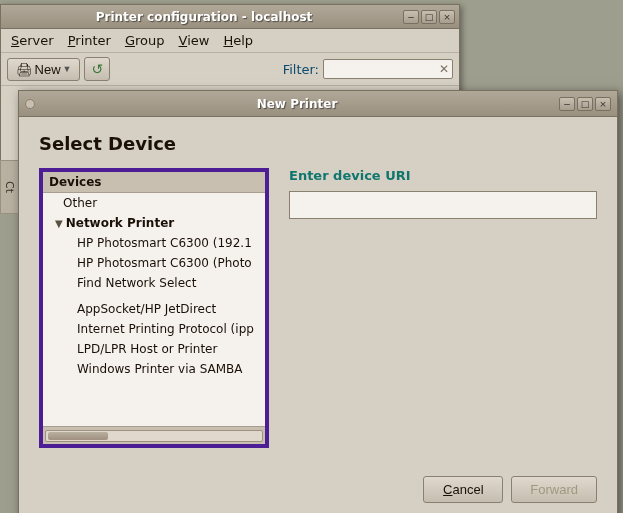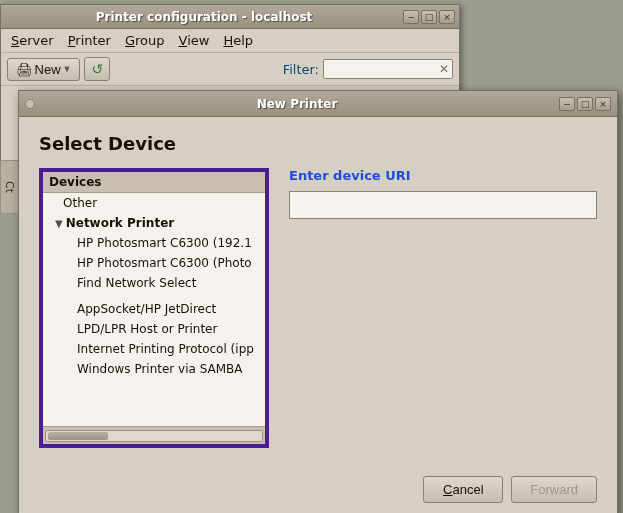--- a/index.html
+++ b/index.html
@@ -284,21 +284,21 @@
       border-radius: 2px;
     }
 
     
     .uri-panel {
       flex: 1;
     }
     .uri-label {
       font-size: 13px;
       font-weight: bold;
-      color: #1d4ed8;
+      color: #0f766e;
       margin-bottom: 8px;
     }
     .uri-input {
       width: 100%;
       border: 1px solid #8a8070;
       background: #f5f2ee;
       padding: 4px 6px;
       font-size: 12px;
       height: 28px;
     }
@@ -391,22 +391,22 @@
               <span class="tree-arrow">▼</span>Network Printer
             </li>
 
             <li class="device-item indent2">HP Photosmart C6300 (192.1</li>
             <li class="device-item indent2">HP Photosmart C6300 (Photo</li>
             <li class="device-item indent2">Find Network Select</li>
 
             <li class="device-separator"></li>
 
             <li class="device-item indent2">AppSocket/HP JetDirect</li>
+            <li class="device-item indent2">Internet Printing Protocol (ipp</li>
             <li class="device-item indent2">LPD/LPR Host or Printer</li>
-            <li class="device-item indent2">Internet Printing Protocol (ipp</li>
             <li class="device-item indent2">Windows Printer via SAMBA</li>
           </ul>
           <div class="device-scroll-area">
             <div class="hscrollbar">
               <div class="hscrollbar-thumb"></div>
             </div>
           </div>
         </div>
       </div>
 

